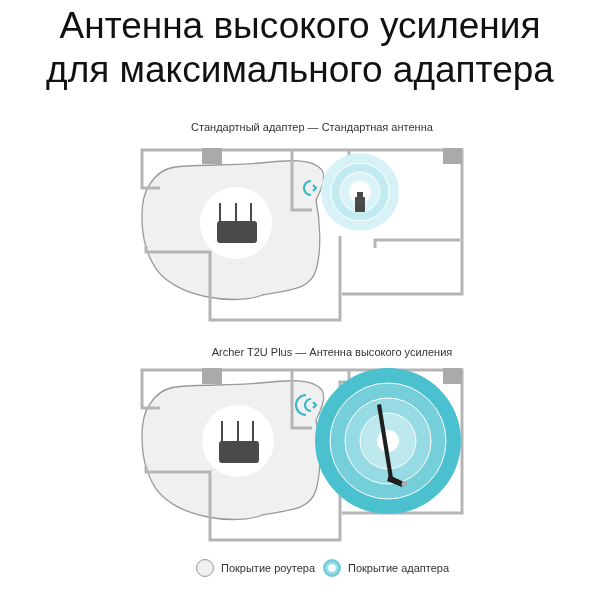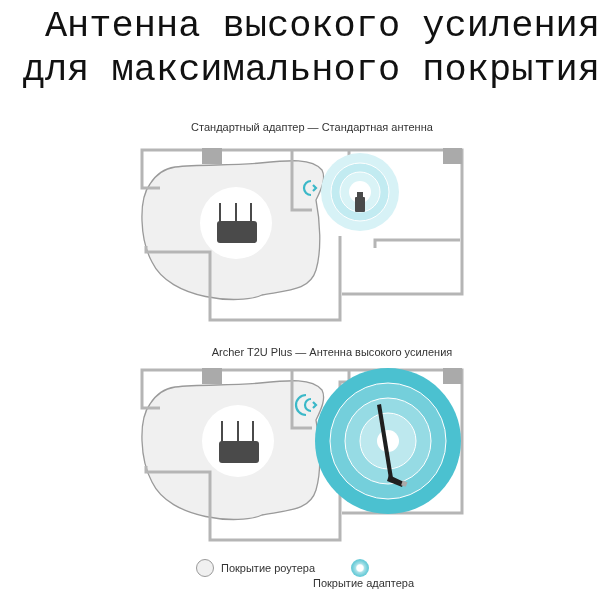--- a/index.html
+++ b/index.html
@@ -1,31 +1,31 @@
 <!DOCTYPE html>
 <html><head>
 <meta charset="utf-8">
 <style>
   html, body { margin:0; padding:0; background:#ffffff; }
   body { width:600px; height:600px; position:relative; overflow:hidden; font-family:"Liberation Sans", sans-serif; }
-  .title { position:absolute; left:0; top:4px; width:600px; text-align:right; font-size:37px; line-height:44px; color:#111; font-family:Liberation Mono, monospace; letter-spacing:0px; }
+  .title { position:absolute; left:0; top:4px; width:600px; text-align:center; font-size:37px; line-height:44px; color:#111; font-family:Liberation Sans, sans-serif; letter-spacing:0px; }
   .caption { position:absolute; left:0; width:600px; text-align:center; font-size:11px; color:#333; font-family:"Liberation Sans", sans-serif; }
   .diagram { position:absolute; left:0; top:0; }
   .legend { position:absolute; top:559px; left:0; width:600px; height:24px; }
   .legend-item { position:absolute; top:0; display:flex; align-items:center; font-size:11px; color:#333; font-family:"Liberation Sans", sans-serif; }
   .swatch { width:18px; height:18px; border-radius:50%; margin-right:7px; box-sizing:border-box; }
   .swatch-router { background:#f0f0f0; border:1.5px solid #9a9a9a; }
   .swatch-adapter { background:radial-gradient(circle, #ffffff 0 25%, #a8e1e8 35%, #6fcdd9 60%, #4bc1d0 100%); }
 </style>
 </head>
 <body>
 
 <div class="title">
   <div>Антенна высокого усиления</div>
-  <div>для максимального покрытия</div>
+  <div>для максимального адаптера</div>
 </div>
 
 <div class="caption" style="top:121px;margin-left:12px;">Стандартный адаптер — Стандартная антенна</div>
 
 <svg class="diagram" width="600" height="600" viewBox="0 0 600 600" style="top:0;left:0;">
   <g>
     <path d="M150,184 C138,200 140,240 152,262 C170,300 240,305 262,295 C290,290 310,290 316,270 C322,250 320,220 316,200 C322,188 326,178 322,170 C312,158 290,160 260,163 C230,166 200,164 175,167 C162,169 155,176 150,184 Z" fill="#f0f0f0" stroke="#9a9a9a" stroke-width="1.3"></path>
   </g>
   <g fill="none" stroke="#b5b5b5" stroke-width="3">
     <polyline points="202,150 462,150 462,294 342,294"></polyline>
@@ -103,17 +103,17 @@
     <path d="M389,475 L404,482 L402,487 L387,481 Z" fill="#1f1f1f"></path>
     <rect x="402" y="481" width="5" height="5" fill="#aaaaaa" transform="rotate(20 404 483)"></rect>
   </g>
 </svg>
 
 <div class="legend">
   <div class="legend-item" style="left:148px;padding-left:48px;">
     <span class="swatch swatch-router"></span>
     <span>Покрытие роутера</span>
   </div>
-  <div class="legend-item" style="left:313px;flex-direction:column;">
+  <div class="legend-item" style="left:323px;">
     <span class="swatch swatch-adapter"></span>
     <span>Покрытие адаптера</span>
   </div>
 </div>
 
 </body></html>

